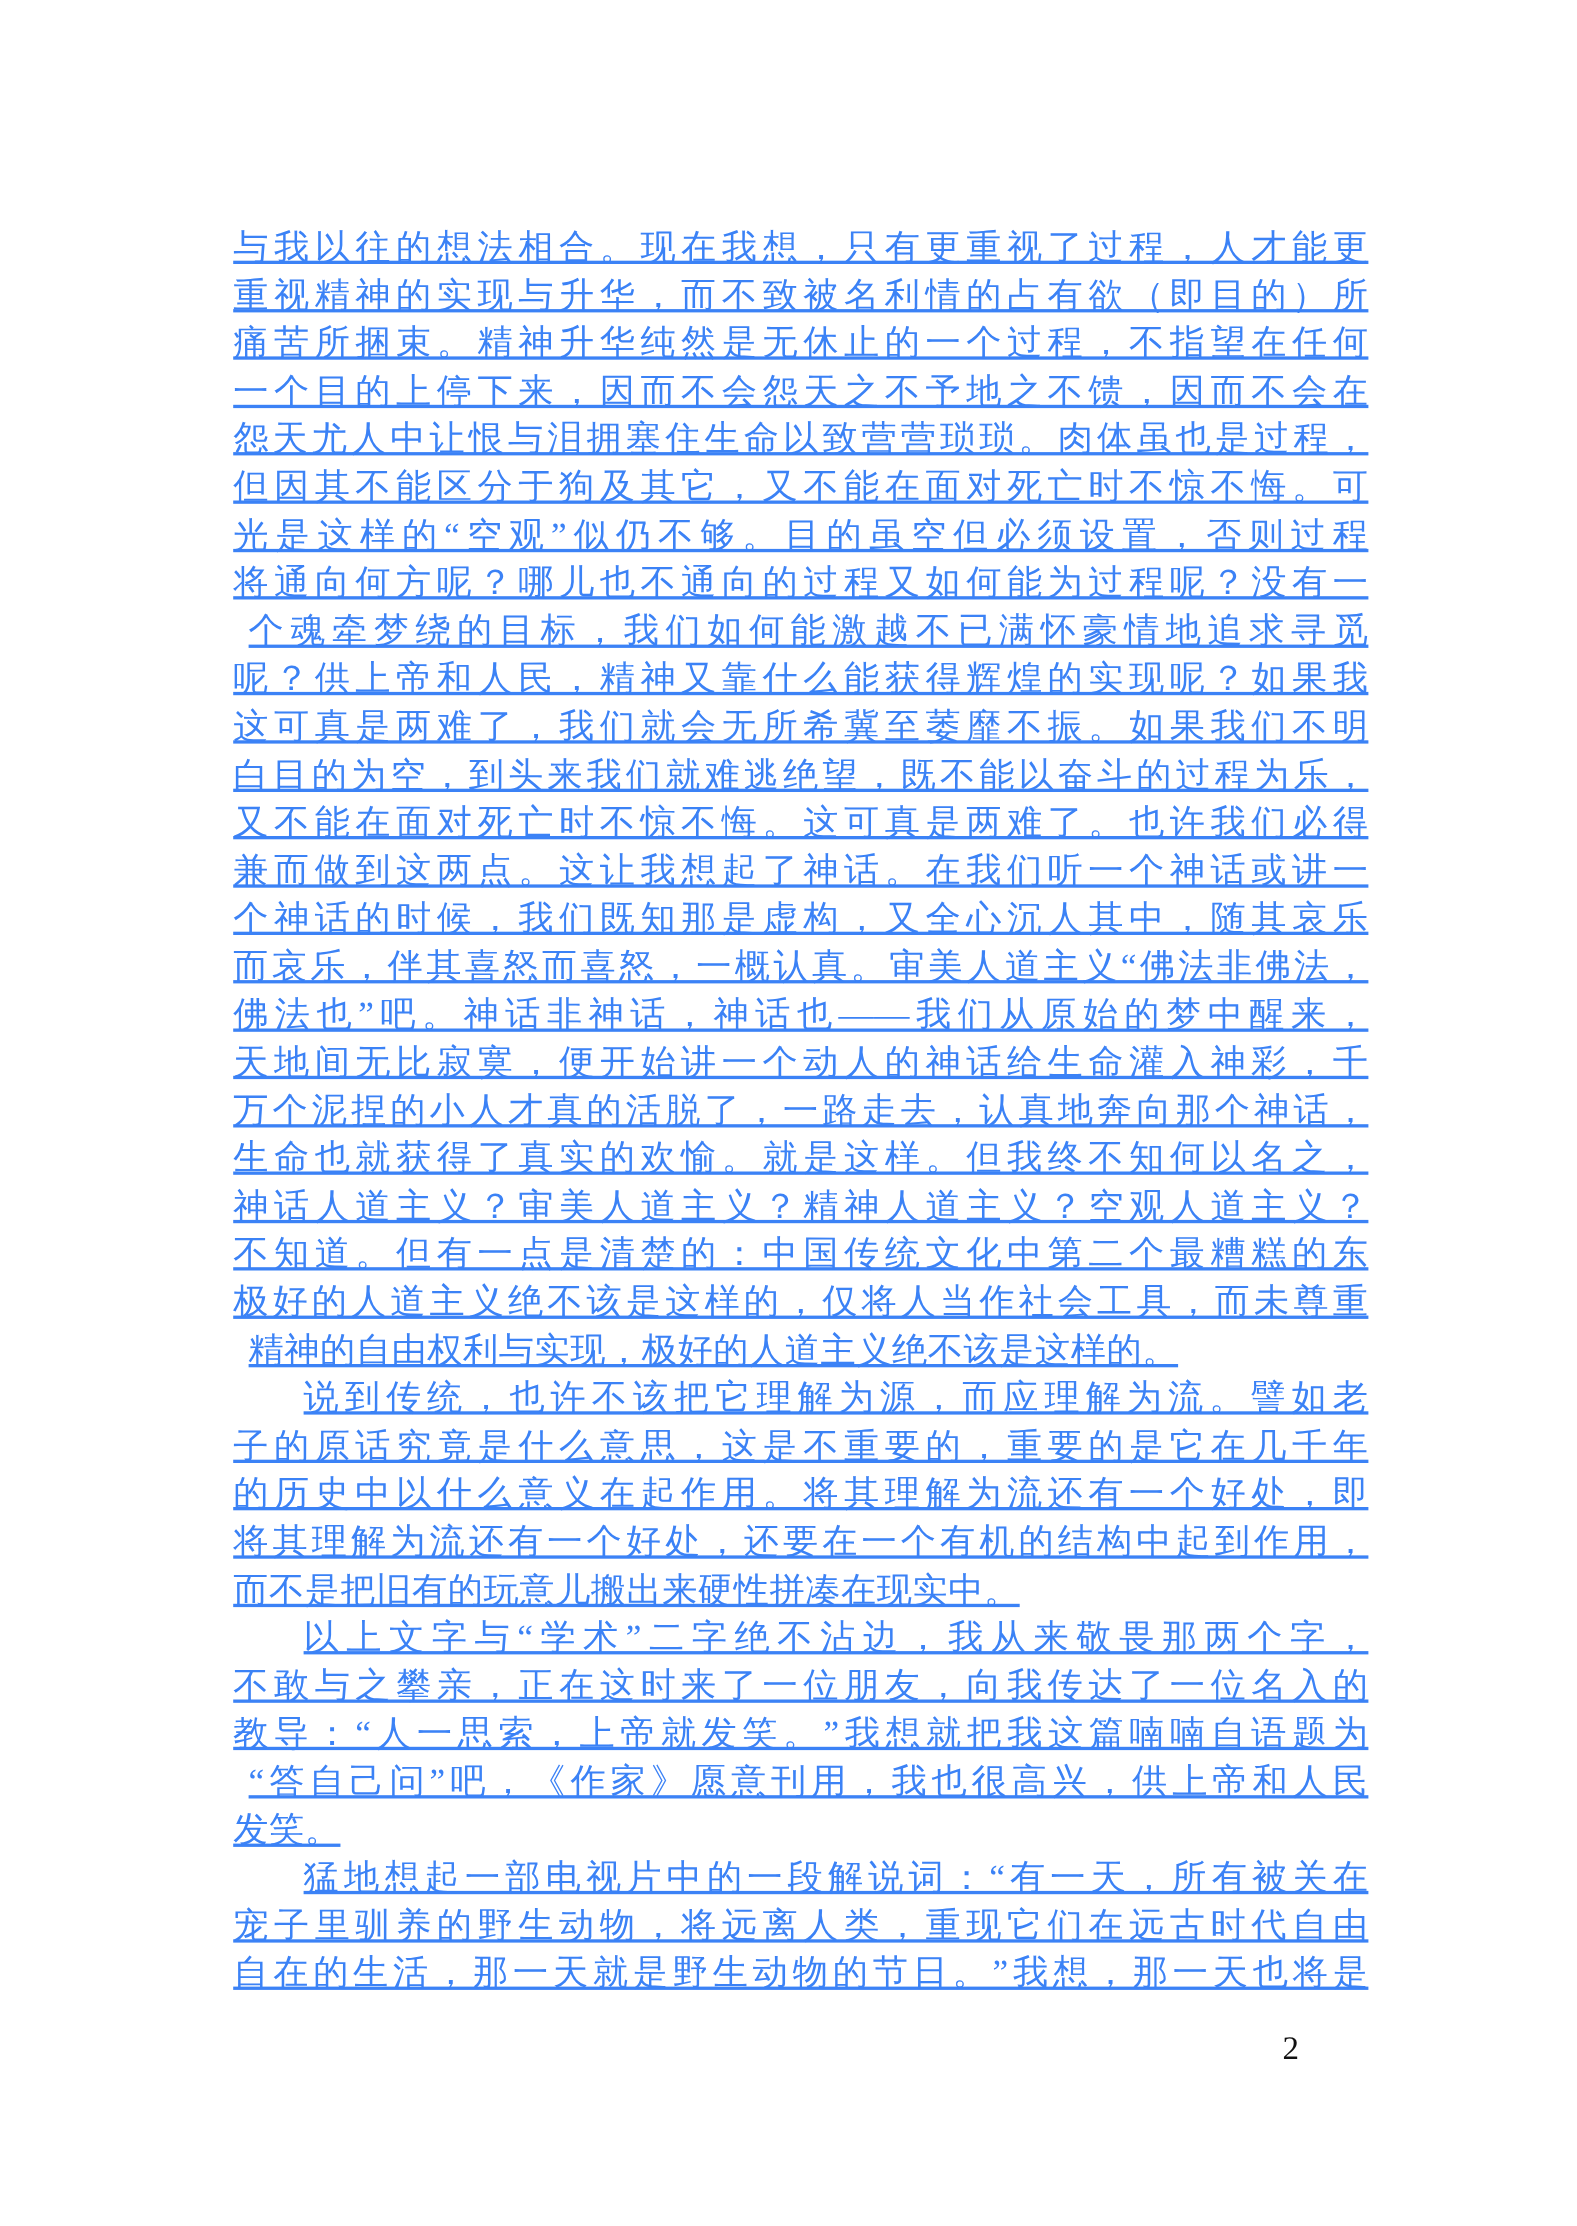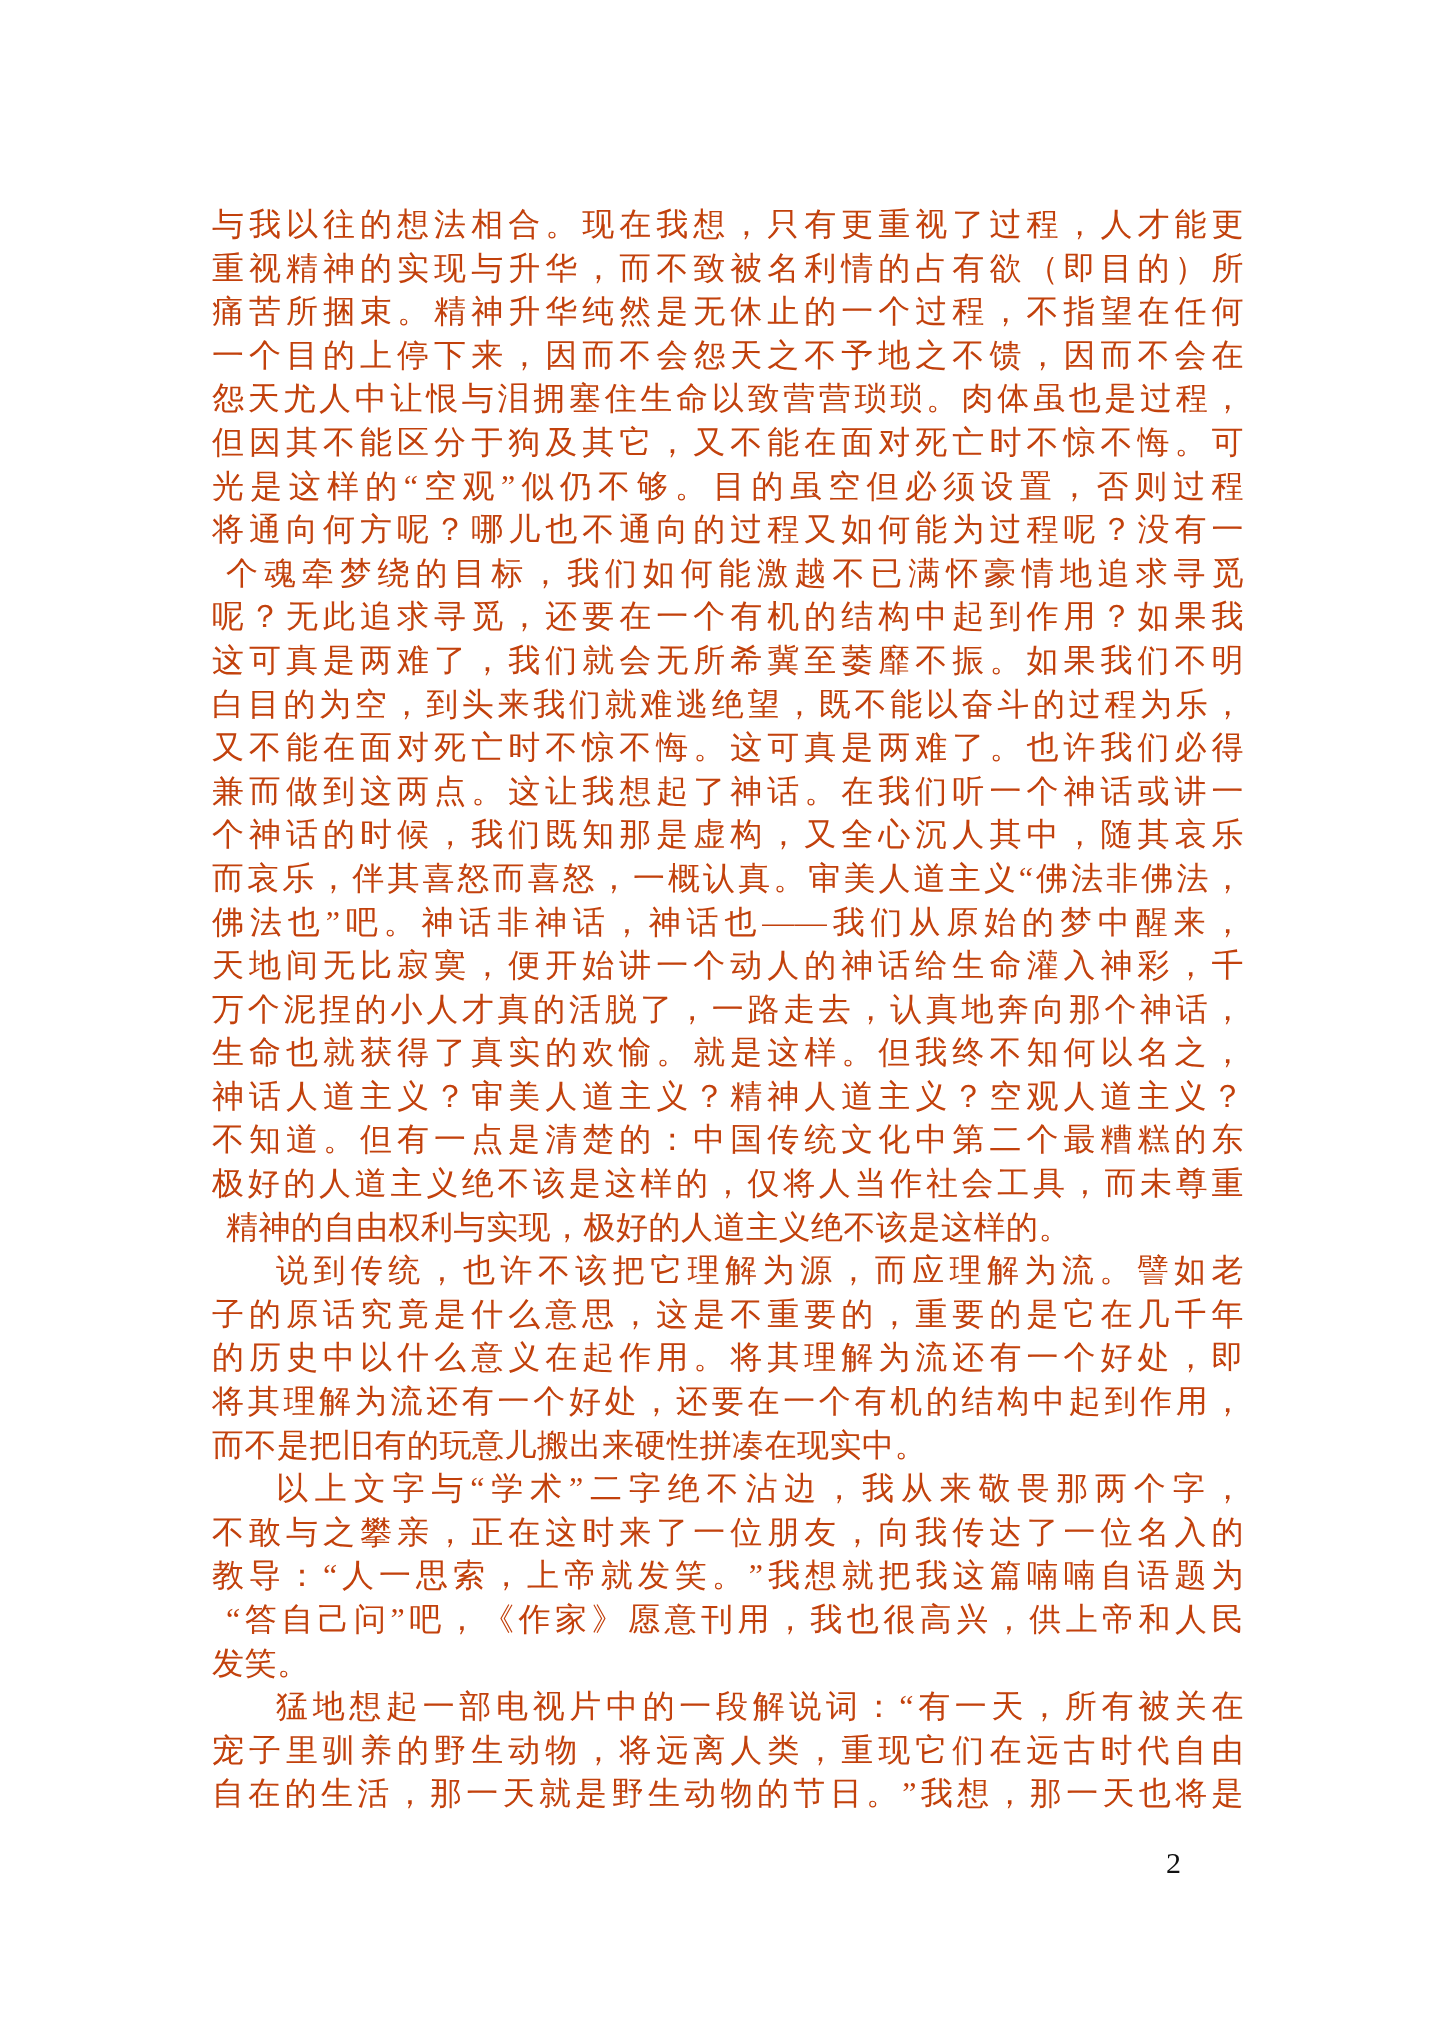--- a/index.html
+++ b/index.html
@@ -14,22 +14,23 @@
     background: #ffffff;
     margin: 0 auto;
     overflow: hidden;
     font-family: "Liberation Serif", "DejaVu Serif", serif;
   }
   .text-block {
     position: absolute;
     left: 212px;
     top: 203px;
     width: 1032px;
-    color: #c2410c;
+    color: #3b82f6;
     font-size: 32px;
+    text-decoration: underline;
   }
   .line {
     line-height: 43.6px;
     height: 43.6px;
     text-align: justify;
     text-align-last: justify;
     letter-spacing: 0.5px;
     white-space: nowrap;
     overflow: visible;
   }
@@ -55,21 +56,21 @@
   <div class="text-block">
       <div class="line line-full">与我以往的想法相合。现在我想，只有更重视了过程，人才能更</div>
       <div class="line line-full">重视精神的实现与升华，而不致被名利情的占有欲（即目的）所</div>
       <div class="line line-full">痛苦所捆束。精神升华纯然是无休止的一个过程，不指望在任何</div>
       <div class="line line-full">一个目的上停下来，因而不会怨天之不予地之不馈，因而不会在</div>
       <div class="line line-full">怨天尤人中让恨与泪拥塞住生命以致营营琐琐。肉体虽也是过程，</div>
       <div class="line line-full">但因其不能区分于狗及其它，又不能在面对死亡时不惊不悔。可</div>
       <div class="line line-full">光是这样的“空观”似仍不够。目的虽空但必须设置，否则过程</div>
       <div class="line line-full">将通向何方呢？哪儿也不通向的过程又如何能为过程呢？没有一</div>
       <div class="line line-full indent-small">个魂牵梦绕的目标，我们如何能激越不已满怀豪情地追求寻觅</div>
-      <div class="line line-full">呢？无此追求寻觅，还要在一个有机的结构中起到作用？如果我</div>
+      <div class="line line-full">呢？供上帝和人民，精神又靠什么能获得辉煌的实现呢？如果我</div>
       <div class="line line-full">这可真是两难了，我们就会无所希冀至萎靡不振。如果我们不明</div>
       <div class="line line-full">白目的为空，到头来我们就难逃绝望，既不能以奋斗的过程为乐，</div>
       <div class="line line-full">又不能在面对死亡时不惊不悔。这可真是两难了。也许我们必得</div>
       <div class="line line-full">兼而做到这两点。这让我想起了神话。在我们听一个神话或讲一</div>
       <div class="line line-full">个神话的时候，我们既知那是虚构，又全心沉人其中，随其哀乐</div>
       <div class="line line-full">而哀乐，伴其喜怒而喜怒，一概认真。审美人道主义“佛法非佛法，</div>
       <div class="line line-full">佛法也”吧。神话非神话，神话也——我们从原始的梦中醒来，</div>
       <div class="line line-full">天地间无比寂寞，便开始讲一个动人的神话给生命灌入神彩，千</div>
       <div class="line line-full">万个泥捏的小人才真的活脱了，一路走去，认真地奔向那个神话，</div>
       <div class="line line-full">生命也就获得了真实的欢愉。就是这样。但我终不知何以名之，</div>

